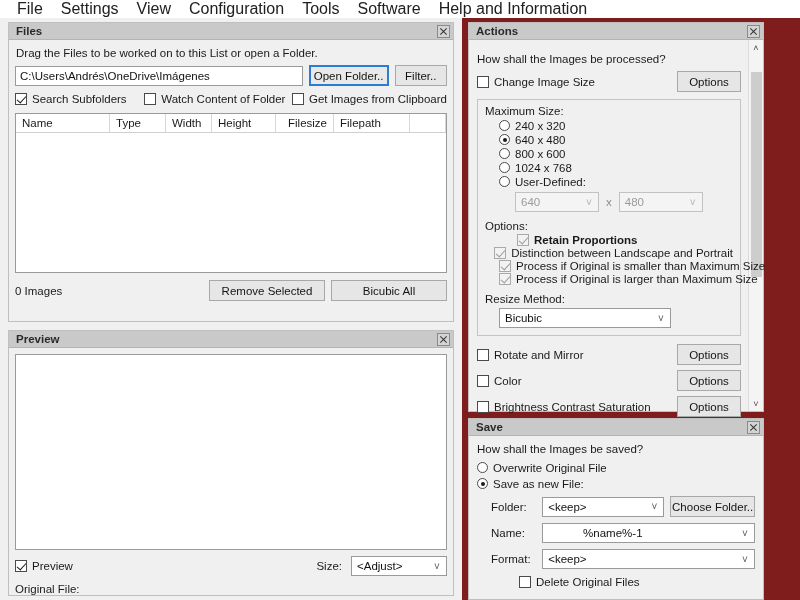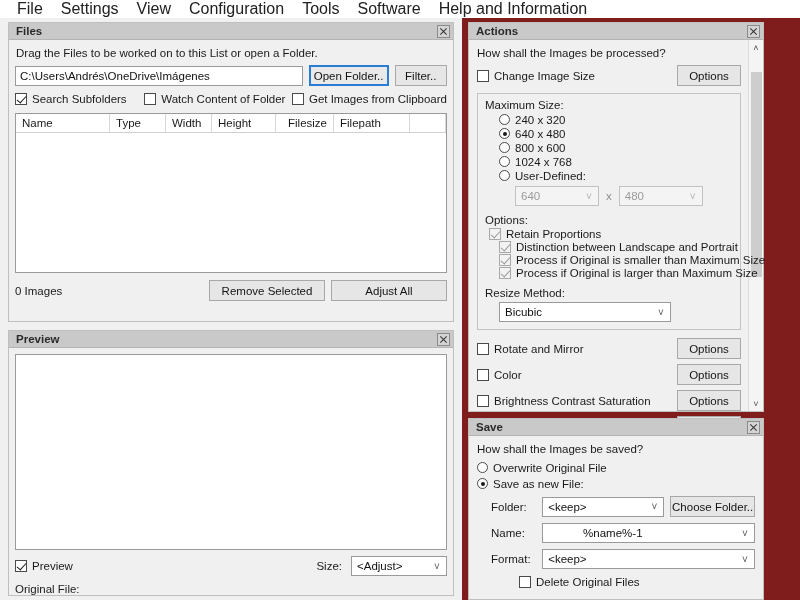--- a/index.html
+++ b/index.html
@@ -281,21 +281,21 @@
             <div class="hc ralign" style="width:58px;">Filesize</div>
             <div class="hc" style="width:76px;">Filepath</div>
             <div class="hc" style="flex:1;"></div>
           </div>
           <div></div>
         </div>
 
         <div style="display:flex; align-items:center; margin-top:7px;">
           <div class="lbl" style="flex:1;">0 Images</div>
           <div class="btn" style="width:116px; margin-right:6px;">Remove Selected</div>
-          <div class="btn" style="width:116px;">Adjust All</div>
+          <div class="btn" style="width:116px;">Bicubic All</div>
         </div>
 
       </div>
     </div>
 
     <div class="panel" style="left:8px; top:312px; width:446px; height:266px;">
 
       <div class="ptitle">
         <span class="tlabel">Preview</span>
         <span class="xbtn"></span>
@@ -332,21 +332,21 @@
         <span class="tlabel">Actions</span>
         <span class="xbtn"></span>
       </div>
 
       <div class="vscroll" style="right:0px; top:17px; bottom:0px;">
         <div class="arrow">˄</div>
         <div class="thumb" style="top:32px; height:205px;"></div>
         <div class="arrow" style="position:absolute; bottom:0; left:0; right:0;">˅</div>
       </div>
 
-      <div class="pbody" style="padding:6px 22px 6px 8px;">
+      <div class="pbody" style="padding:12px 22px 6px 8px;">
 
         <div class="lbl" style="margin:1px 0 6px 0;">How shall the Images be processed?</div>
 
         <div style="display:flex; align-items:center;">
           <div class="chkrow" style="flex:1;">
             <span class="cb"></span>
             <span class="lbl">Change Image Size</span>
           </div>
           <div class="btn" style="width:64px;">Options</div>
         </div>
@@ -383,25 +383,25 @@
             </div>
             <div class="lbl" style="color:#8d8d8d; margin:0 7px;">x</div>
             <div class="combo disabled" style="width:84px;">
               <span class="ctext">480</span>
               <span class="carrow">˅</span>
             </div>
           </div>
 
           <div class="lbl" style="margin:8px 0 2px 0;">Options:</div>
 
-          <div class="chkrow" style="margin:1px 0 0 4px;">
+          <div class="chkrow" style="margin:1px 0 0 32px;font-weight:bold;">
             <span class="cb dim on"></span>
             <span class="lbl">Retain Proportions</span>
           </div>
-          <div class="chkrow" style="margin:1px 0 0 14px;">
+          <div class="chkrow" style="margin:1px 0 0 0;justify-content:flex-end;">
             <span class="cb dim on"></span>
             <span class="lbl">Distinction between Landscape and Portrait</span>
           </div>
           <div class="chkrow" style="margin:1px 0 0 14px;">
             <span class="cb dim on"></span>
             <span class="lbl">Process if Original is smaller than Maximum Size</span>
           </div>
           <div class="chkrow" style="margin:1px 0 0 14px;">
             <span class="cb dim on"></span>
             <span class="lbl">Process if Original is larger than Maximum Size</span>

